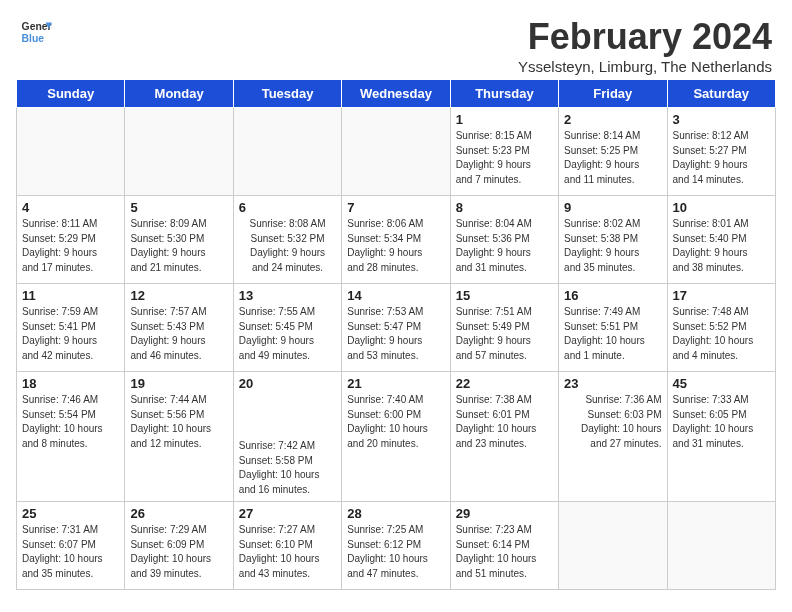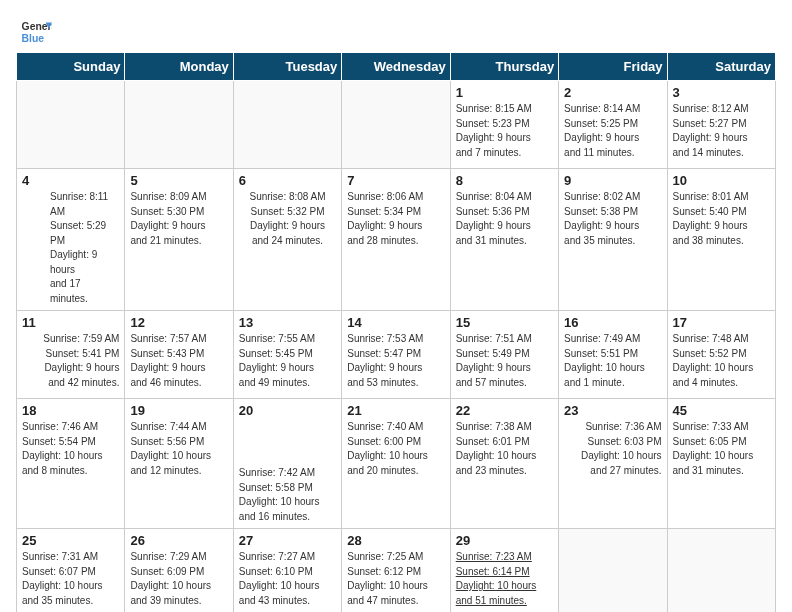--- a/index.html
+++ b/index.html
@@ -41,26 +41,26 @@
       width: 100%;
       border-collapse: collapse;
       padding: 0 8px 8px 8px;
       margin: 0 8px;
       width: calc(100% - 16px);
     }
     .calendar-wrap {
       padding: 0 8px 8px 8px;
     }
     .calendar th {
-      background: #0c4a6e;
+      background: #1d4ed8;
       color: #fff;
       font-size: 13px;
       font-weight: bold;
       padding: 6px 4px;
-      text-align: right;
+      text-align: center;
       border: 1px solid #fff;
     }
     .calendar td {
       vertical-align: top;
       border: 1px solid #ccc;
       padding: 4px 5px;
       width: 14.28%;
       min-height: 90px;
       font-size: 10.5px;
       color: #333;
@@ -84,20 +84,22 @@
 
 <div class="header">
   <div class="logo">
     <svg class="logo-icon" viewBox="0 0 40 40">
       <text x="2" y="18" font-size="13" font-weight="bold" fill="#333" font-family="Arial">General</text>
       <text x="2" y="32" font-size="13" font-weight="bold" fill="#4a90d9" font-family="Arial">Blue</text>
       <polygon points="32,8 40,8 36,16" fill="#4a90d9"></polygon>
     </svg>
   </div>
   <div class="title-block">
+    <div class="month-title">February 2024</div>
+    <div class="subtitle">Ysselsteyn, Limburg, The Netherlands</div>
   </div>
 </div>
 
 <div class="calendar-wrap">
   <table class="calendar">
     <thead>
       <tr>
         <th>Sunday</th>
         <th>Monday</th>
         <th>Tuesday</th>
@@ -131,21 +133,21 @@
             <div class="day-num">3</div>
             <div class="day-info" style="white-space: pre-line;">Sunrise: 8:12 AM
 Sunset: 5:27 PM
 Daylight: 9 hours
 and 14 minutes.</div>
           </td>
         </tr>
         <tr>
           <td>
             <div class="day-num">4</div>
-            <div class="day-info" style="white-space: pre-line; margin-left: 28px;">Sunrise: 8:11 AM
+            <div class="day-info" style="white-space: pre-line;">Sunrise: 8:11 AM
 Sunset: 5:29 PM
 Daylight: 9 hours
 and 17 minutes.</div>
           </td>
           <td>
             <div class="day-num">5</div>
             <div class="day-info" style="white-space: pre-line;">Sunrise: 8:09 AM
 Sunset: 5:30 PM
 Daylight: 9 hours
 and 21 minutes.</div>
@@ -182,21 +184,21 @@
             <div class="day-num">10</div>
             <div class="day-info" style="white-space: pre-line;">Sunrise: 8:01 AM
 Sunset: 5:40 PM
 Daylight: 9 hours
 and 38 minutes.</div>
           </td>
         </tr>
         <tr>
           <td>
             <div class="day-num">11</div>
-            <div class="day-info" style="white-space: pre-line; text-align: right;">Sunrise: 7:59 AM
+            <div class="day-info" style="white-space: pre-line;">Sunrise: 7:59 AM
 Sunset: 5:41 PM
 Daylight: 9 hours
 and 42 minutes.</div>
           </td>
           <td>
             <div class="day-num">12</div>
             <div class="day-info" style="white-space: pre-line;">Sunrise: 7:57 AM
 Sunset: 5:43 PM
 Daylight: 9 hours
 and 46 minutes.</div>
@@ -312,21 +314,21 @@
           </td>
           <td>
             <div class="day-num">28</div>
             <div class="day-info" style="white-space: pre-line;">Sunrise: 7:25 AM
 Sunset: 6:12 PM
 Daylight: 10 hours
 and 47 minutes.</div>
           </td>
           <td>
             <div class="day-num">29</div>
-            <div class="day-info" style="white-space: pre-line; text-decoration: underline;">Sunrise: 7:23 AM
+            <div class="day-info" style="white-space: pre-line;">Sunrise: 7:23 AM
 Sunset: 6:14 PM
 Daylight: 10 hours
 and 51 minutes.</div>
           </td>
           <td class="empty"></td>
           <td class="empty"></td>
         </tr>
       </tbody>
   </table>
 </div>

